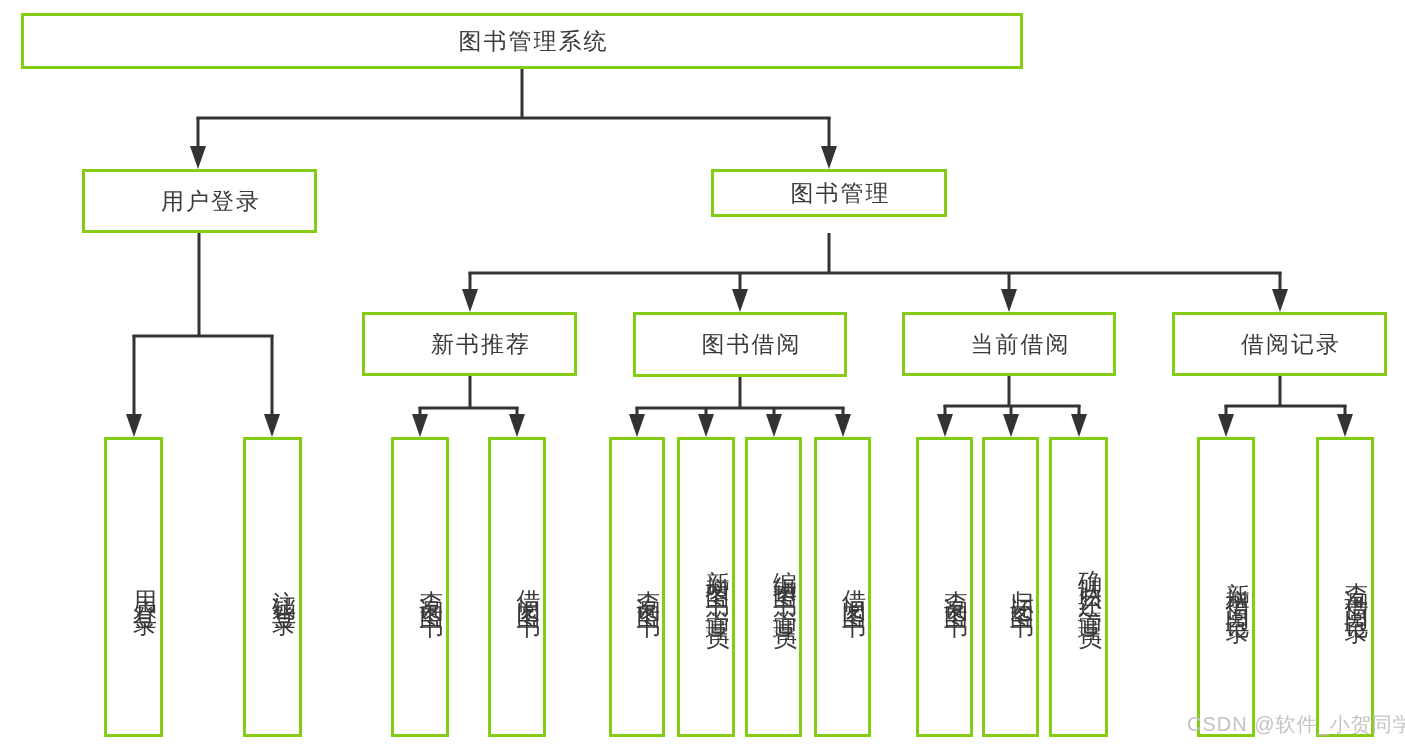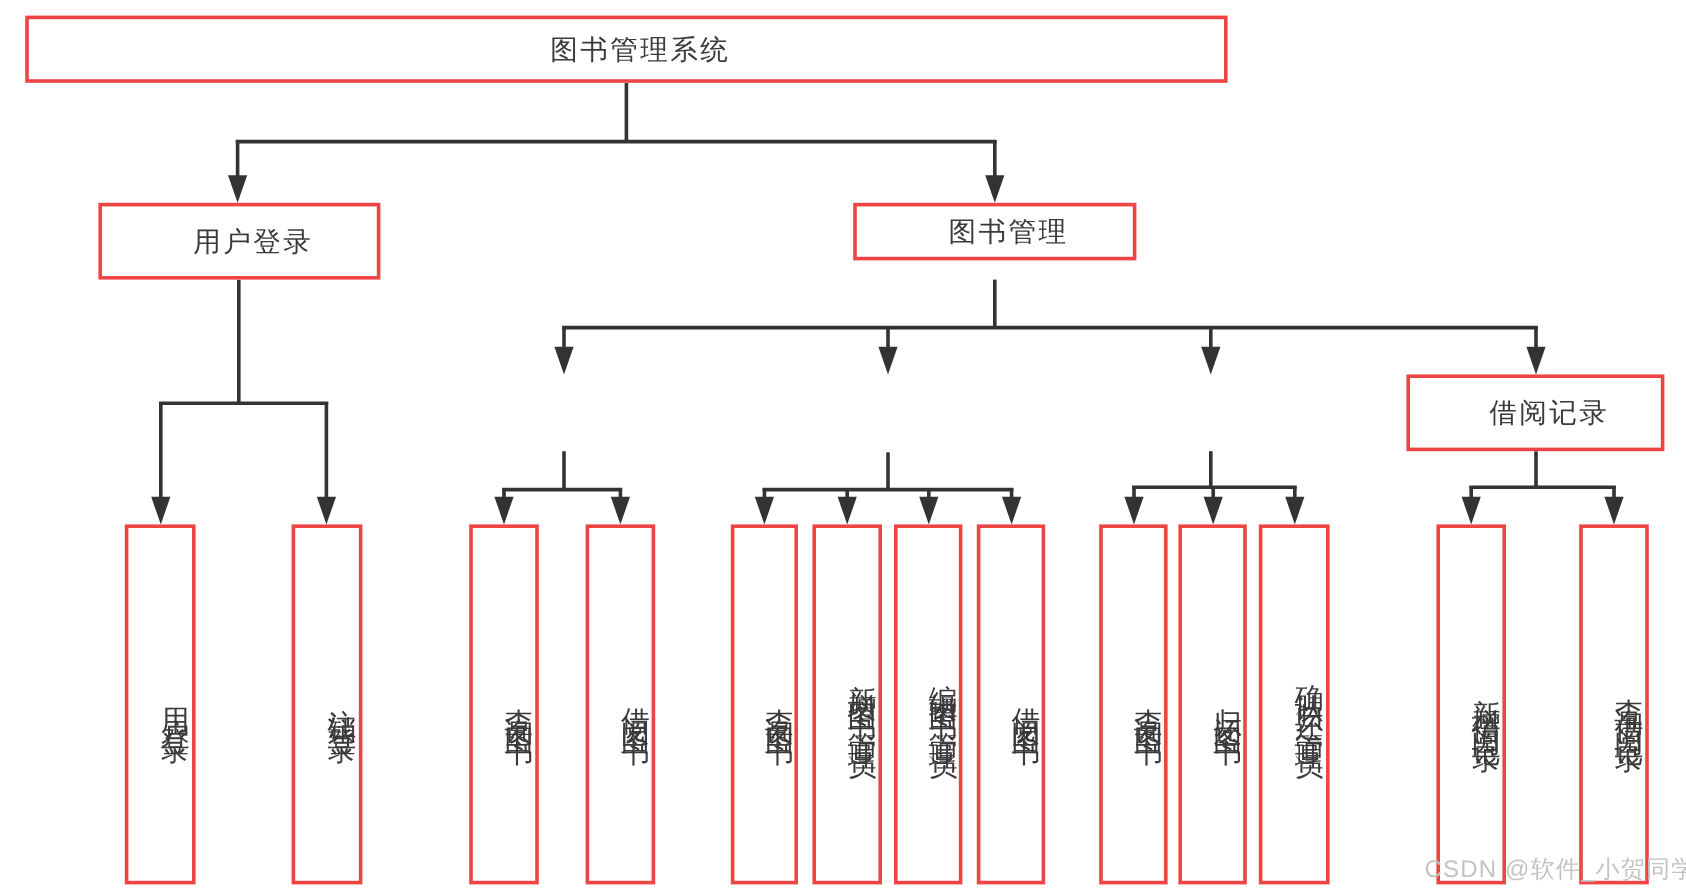--- a/index.html
+++ b/index.html
@@ -14,21 +14,21 @@
   .connectors {
     position: absolute;
     left: 0; top: 0;
     width: 1405px; height: 747px;
     pointer-events: none;
   }
   .box {
     position: absolute;
     box-sizing: border-box;
     background: #ffffff;
-    border: 3px solid #ef4444;
+    border: 3px solid #84cc16;
     display: flex;
     align-items: center;
     justify-content: center;
     color: #3a3a3a;
     padding-left: 23px;
   }
   .hbox span {
     font-size: 23px;
     letter-spacing: 2px;
     line-height: 1;
@@ -125,20 +125,29 @@
     <span>图书管理系统</span>
   </div>
 
   <div class="box hbox" style="left:82px; top:169px; width:235px; height:64px;">
     <span>用户登录</span>
   </div>
   <div class="box hbox" style="left:711px; top:169px; width:236px; height:48px;">
     <span>图书管理</span>
   </div>
 
+  <div class="box hbox" style="left:362px; top:312px; width:215px; height:64px;">
+    <span>新书推荐</span>
+  </div>
+  <div class="box hbox" style="left:633px; top:312px; width:214px; height:65px;">
+    <span>图书借阅</span>
+  </div>
+  <div class="box hbox" style="left:902px; top:312px; width:214px; height:64px;">
+    <span>当前借阅</span>
+  </div>
   <div class="box hbox" style="left:1172px; top:312px; width:215px; height:64px;">
     <span>借阅记录</span>
   </div>
 
   <div class="box leaf" style="left:104px; top:437px; width:59px; height:300px;">
     <span>用户登录</span>
   </div>
   <div class="box leaf" style="left:243px; top:437px; width:59px; height:300px;">
     <span>注销登录</span>
   </div>

